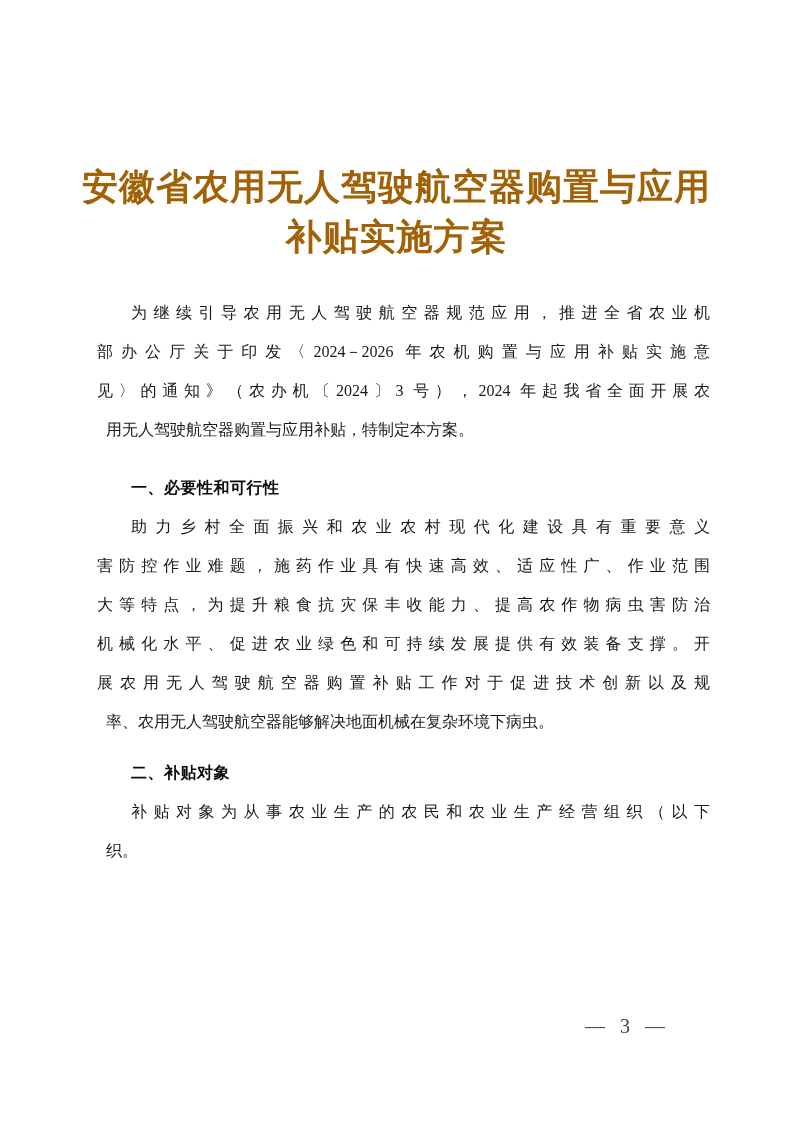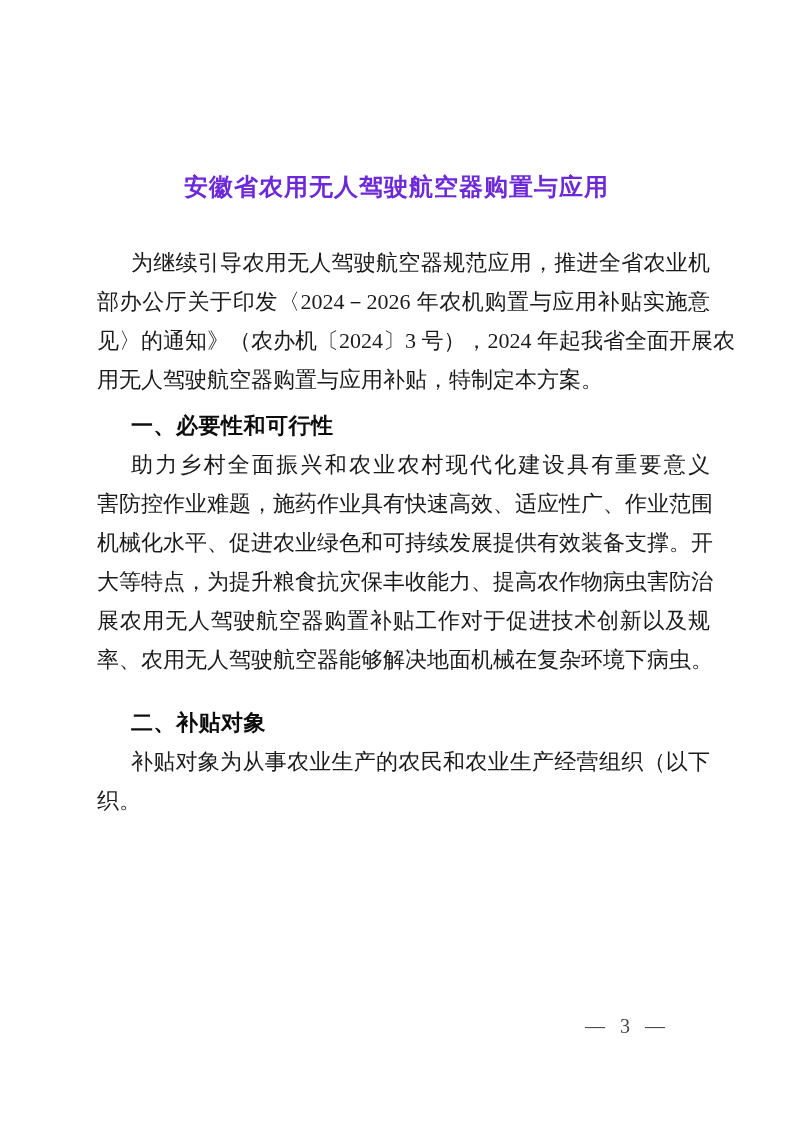--- a/index.html
+++ b/index.html
@@ -9,89 +9,91 @@
     height: 1122px;
     background: #ffffff;
     overflow: hidden;
     font-family: "Liberation Serif", "DejaVu Serif", serif;
     color: #1a1a1a;
   }
   .title-block {
     margin: 162px auto 0 auto;
     width: 700px;
     text-align: center;
-    font-size: 24px;
+    font-size: 36px;
     line-height: 50px;
     font-weight: 700;
-    color: #6d28d9;
+    color: #a16207;
     font-family: "Liberation Serif", "DejaVu Serif", serif;
     letter-spacing: 1px;
   }
   .content {
     margin: 31px 0 0 97px;
     width: 613px;
-    font-size: 22px;
+    font-size: 16px;
     line-height: 39px;
   }
   .line {
     text-align: justify;
     text-align-last: justify;
     white-space: nowrap;
   }
   .line.no-just {
     text-align: justify;
     text-align-last: left;
+    margin-left: 9px;
   }
   .indent { text-indent: 34px; }
   .heading {
     font-family: "Liberation Sans", "DejaVu Sans", sans-serif;
     font-weight: 700;
     color: #0d0d0d;
     text-indent: 34px;
     line-height: 39px;
     letter-spacing: 0.5px;
   }
-  .heading-1 { margin-top: 7px; }
-  .heading-2 { margin-top: 24px; }
+  .heading-1 { margin-top: 19px; }
+  .heading-2 { margin-top: 12px; }
   .page-number {
     position: absolute;
     top: 1013px;
     right: 128px;
     font-size: 20px;
     line-height: 26px;
     color: #454545;
     font-family: "Liberation Serif", "DejaVu Serif", serif;
     word-spacing: 10px;
   }
 </style>
 </head>
 <body>
 
 <div id="page">
 
   <div class="title-block">
     <div>安徽省农用无人驾驶航空器购置与应用</div>
+    <div>补贴实施方案</div>
   </div>
 
   <div class="content">
 
     <div>
       <div class="line indent">为继续引导农用无人驾驶航空器规范应用，推进全省农业机</div>
       <div class="line">部办公厅关于印发〈2024－2026 年农机购置与应用补贴实施意</div>
       <div class="line">见〉的通知》（农办机〔2024〕3 号），2024 年起我省全面开展农</div>
       <div class="line no-just">用无人驾驶航空器购置与应用补贴，特制定本方案。</div>
     </div>
 
     <div class="heading heading-1">一、必要性和可行性</div>
 
     <div>
       <div class="line indent">助力乡村全面振兴和农业农村现代化建设具有重要意义</div>
       <div class="line">害防控作业难题，施药作业具有快速高效、适应性广、作业范围</div>
+      <div class="line">大等特点，为提升粮食抗灾保丰收能力、提高农作物病虫害防治</div>
       <div class="line">机械化水平、促进农业绿色和可持续发展提供有效装备支撑。开</div>
-      <div class="line">大等特点，为提升粮食抗灾保丰收能力、提高农作物病虫害防治</div>
       <div class="line">展农用无人驾驶航空器购置补贴工作对于促进技术创新以及规</div>
       <div class="line no-just">率、农用无人驾驶航空器能够解决地面机械在复杂环境下病虫。</div>
     </div>
 
     <div class="heading heading-2">二、补贴对象</div>
 
     <div>
       <div class="line indent">补贴对象为从事农业生产的农民和农业生产经营组织（以下</div>
       <div class="line no-just">织。</div>
     </div>

